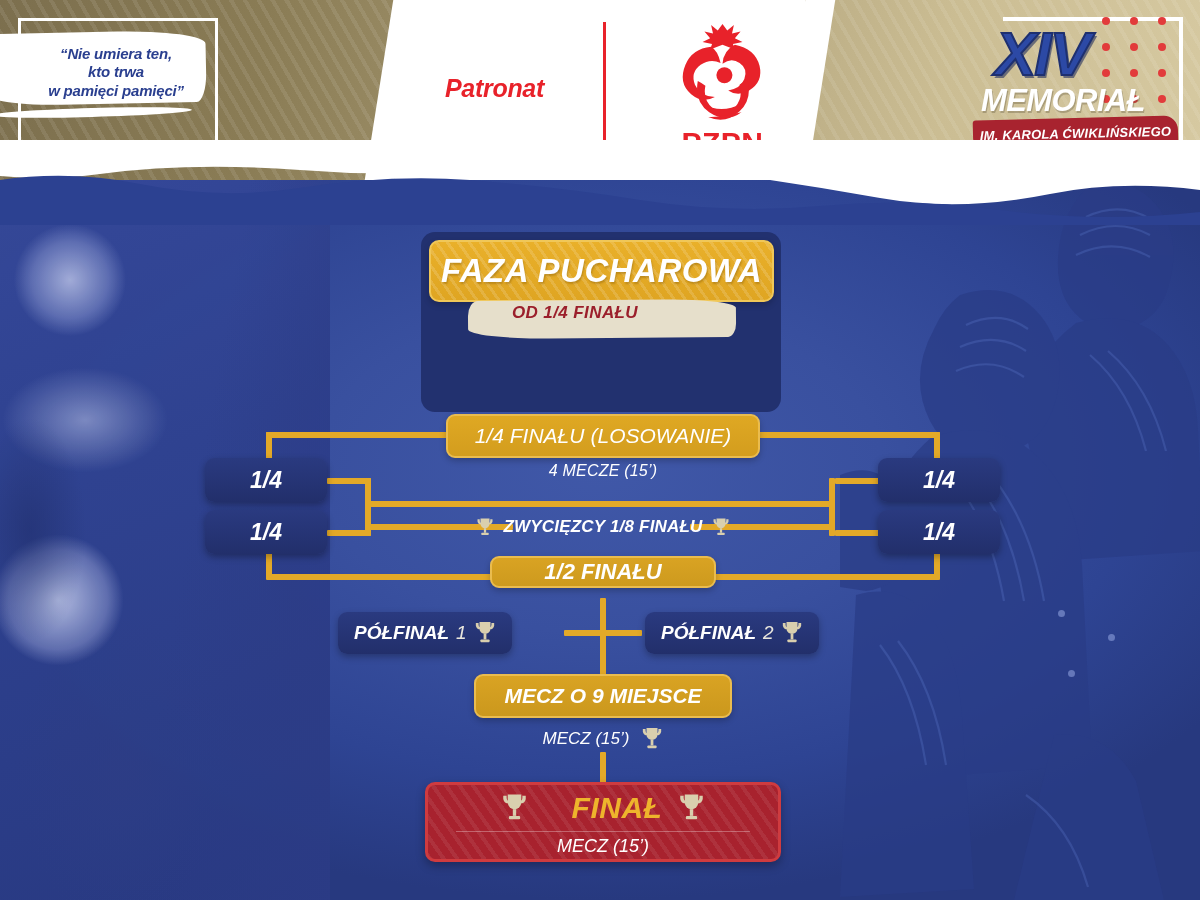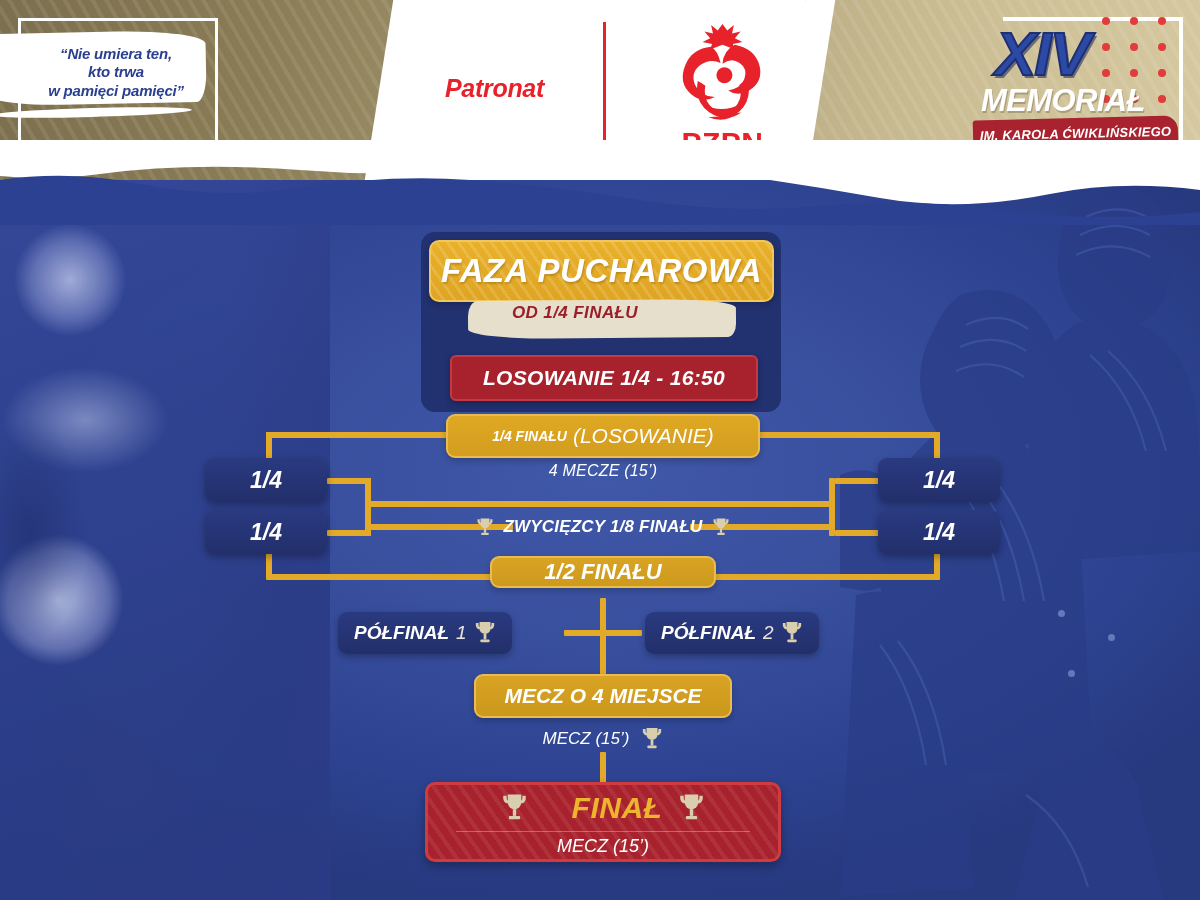--- a/index.html
+++ b/index.html
@@ -193,21 +193,21 @@
   }
 
   
   .box-qf {
     position:absolute; left:446px; top:414px; width:314px; height:44px;
     background:linear-gradient(180deg,#dfa823 0%,#d39d1e 100%);
     border:2px solid #eabc4e; border-radius:9px;
     display:flex; align-items:center; justify-content:center;
     box-shadow:0 3px 6px rgba(0,0,0,.22);
   }
-  .box-qf .b { font-weight:bold; font-style:italic; font-size:14px; color:#fff; }
+  .box-qf .b { font-weight:normal; font-style:italic; font-size:21px; color:#fff; }
   .box-qf .l { font-style:italic; font-size:21px; color:#fff; margin-left:6px; font-weight:normal;text-align:center; }
 
   .qf-sub {
     position:absolute; left:446px; top:462px; width:314px; text-align:center;
     font-style:italic; font-size:16px; color:#fff; letter-spacing:.2px;
   }
 
   
   .winners {
     position:absolute; left:430px; top:508px; width:346px; height:38px;
@@ -438,23 +438,20 @@
 
     <div class="title-panel"></div>
 
     <div class="box-title">
       <span>FAZA PUCHAROWA</span>
     </div>
 
     <div class="subtitle-brush"></div>
     <div class="subtitle-text">OD 1/4 FINAŁU</div>
 
-    <div class="box-draw">
-      <span>LOSOWANIE 1/4 - 16:50</span>
-    </div>
 
     <div class="box-qf">
       <span class="b">1/4 FINAŁU</span>
       <span class="l">(LOSOWANIE)</span>
     </div>
     <div class="qf-sub">4 MECZE (15’)</div>
 
     <div class="winners">
       <svg class="trophy sm" viewBox="0 0 24 28">
         <g fill="#d9cfae">
@@ -515,21 +512,21 @@
             <path d="M6 2h12v7a6 6 0 0 1-12 0z"></path>
             <path d="M5 3H2v3a5 5 0 0 0 5 4V8a3 3 0 0 1-2-3z"></path>
             <path d="M19 3h3v3a5 5 0 0 1-5 4V8a3 3 0 0 0 2-3z"></path>
             <rect x="10.5" y="15" width="3" height="6"></rect>
             <rect x="7" y="21" width="10" height="3" rx="1"></rect>
           </g>
       </svg>
     </div>
 
     <div class="box-third">
-      <span>MECZ O 4 MIEJSCE</span>
+      <span>MECZ O 9 MIEJSCE</span>
     </div>
     <div class="third-sub">
       <span>MECZ (15’)</span>
       <svg class="trophy" viewBox="0 0 24 28">
         <g fill="#d9cfae">
             <path d="M6 2h12v7a6 6 0 0 1-12 0z"></path>
             <path d="M5 3H2v3a5 5 0 0 0 5 4V8a3 3 0 0 1-2-3z"></path>
             <path d="M19 3h3v3a5 5 0 0 1-5 4V8a3 3 0 0 0 2-3z"></path>
             <rect x="10.5" y="15" width="3" height="6"></rect>
             <rect x="7" y="21" width="10" height="3" rx="1"></rect>

